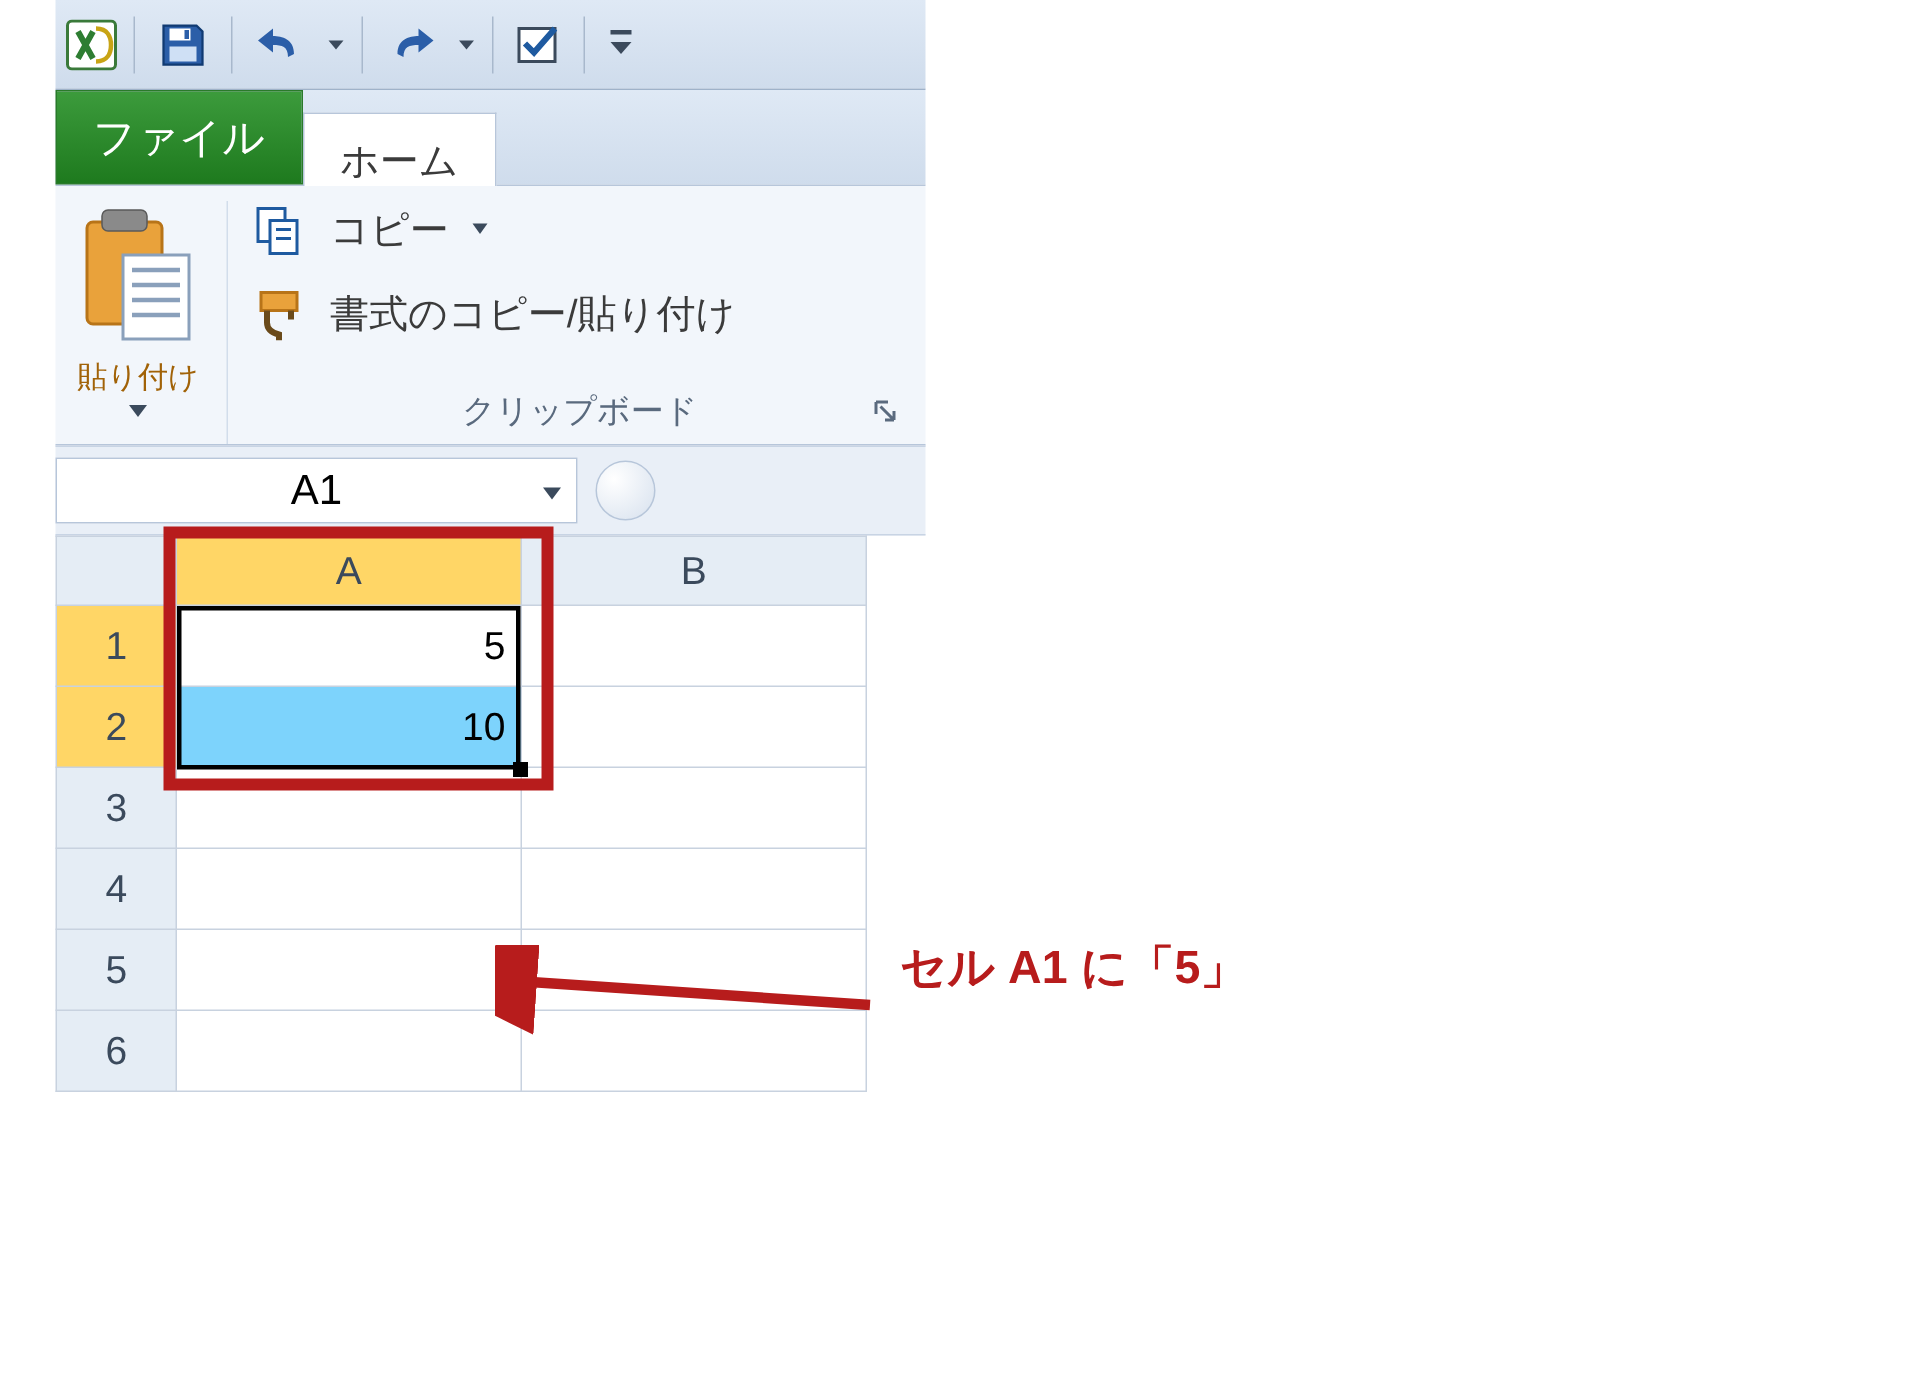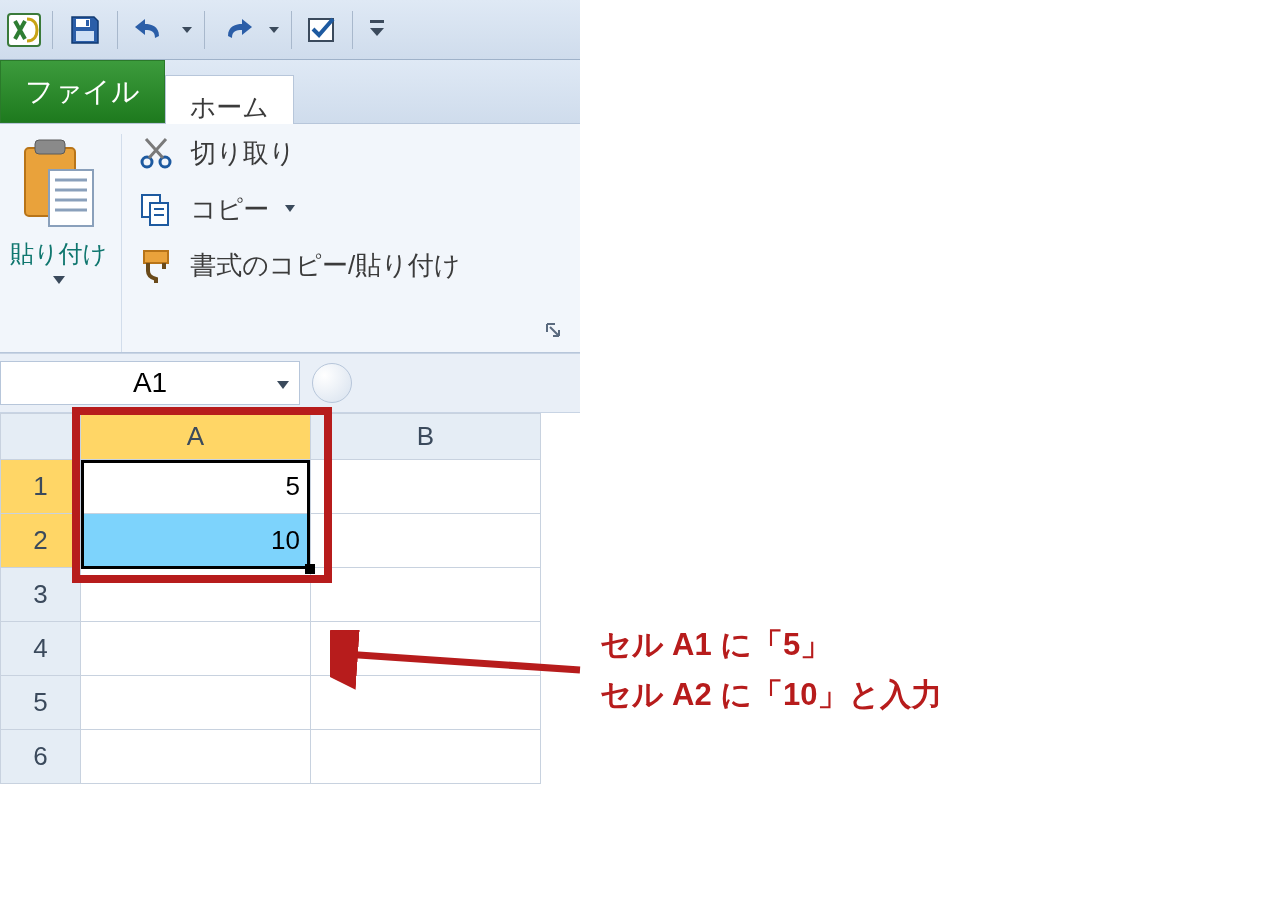--- a/index.html
+++ b/index.html
@@ -7,20 +7,21 @@
     margin: 0;
     font-family: "Meiryo", "MS PGothic", sans-serif;
     background: #fff;
     width: 1282px;
     height: 915px;
     position: relative;
   }
   .app-area {
     width: 580px;
     position: relative;
+    margin-left: 37px;
   }
   
   .qat {
     height: 60px;
     background: linear-gradient(#dfe9f5, #cfdcec);
     display: flex;
     align-items: center;
     padding: 0 6px;
     gap: 6px;
     border-bottom: 1px solid #9fb2c9;
@@ -94,22 +95,22 @@
     flex-direction: column;
     align-items: center;
     padding-right: 14px;
     border-right: 1px solid #d2ddeb;
   }
   .paste-icon {
     width: 90px; height: 100px;
     display:flex; align-items:center; justify-content:center;
   }
   .paste-label {
-    font-size: 24px;
-    color: #0f766e;
+    font-size: 20px;
+    color: #a16207;
     margin-top: 4px;
   }
   .clip-group {
     display: flex;
     flex-direction: column;
     padding-left: 14px;
     gap: 18px;
     flex: 1;
   }
   .clip-row {
@@ -144,21 +145,21 @@
   .namebox-row {
     height: 60px;
     background: #e9eff7;
     border-top: 1px solid #c8d4e4;
     border-bottom: 1px solid #c8d4e4;
     display: flex;
     align-items: center;
     padding: 0 8px 0 0;
   }
   .name-box {
-    width: 300px;
+    width: 348px;
     height: 44px;
     background: #fff;
     border: 1px solid #b7c6da;
     display: flex;
     align-items: center;
     justify-content: center;
     font-size: 28px;
     position: relative;
   }
   .name-box .dd {
@@ -330,30 +331,20 @@
         <svg width="16" height="12" viewBox="0 0 16 12">
             <path d="M2 2 L8 10 L14 2 Z" fill="#3b4a5c"></path>
           </svg>
       </div>
     </div>
 
     <div class="clip-group">
       <div class="clip-row">
         <span class="ic">
           <svg width="36" height="36" viewBox="0 0 36 36">
-            <circle cx="9" cy="27" r="5" fill="none" stroke="#1e5aa0" stroke-width="3"></circle>
-            <circle cx="27" cy="27" r="5" fill="none" stroke="#1e5aa0" stroke-width="3"></circle>
-            <path d="M11 23 L28 4 M25 23 L8 4" stroke="#7a7a7a" stroke-width="3"></path>
-          </svg>
-        </span>
-        <span>切り取り</span>
-      </div>
-      <div class="clip-row">
-        <span class="ic">
-          <svg width="36" height="36" viewBox="0 0 36 36">
             <rect x="4" y="4" width="18" height="22" fill="#fff" stroke="#1e5aa0" stroke-width="2"></rect>
             <rect x="12" y="12" width="18" height="22" fill="#fff" stroke="#1e5aa0" stroke-width="2"></rect>
             <line x1="16" y1="18" x2="26" y2="18" stroke="#1e5aa0" stroke-width="2"></line>
             <line x1="16" y1="24" x2="26" y2="24" stroke="#1e5aa0" stroke-width="2"></line>
           </svg>
         </span>
         <span>コピー</span>
         <svg width="14" height="12" viewBox="0 0 14 12">
             <path d="M2 2 L7 9 L12 2 Z" fill="#3b4a5c"></path>
           </svg>
@@ -362,20 +353,21 @@
         <span class="ic">
           <svg width="36" height="36" viewBox="0 0 36 36">
             <rect x="6" y="4" width="24" height="12" fill="#e9a23b" stroke="#b87418" stroke-width="2"></rect>
             <path d="M10 16 L10 24 Q10 30 18 32 L18 36" fill="none" stroke="#6a4a1a" stroke-width="4"></path>
             <path d="M26 16 L26 22" stroke="#6a4a1a" stroke-width="4"></path>
           </svg>
         </span>
         <span>書式のコピー/貼り付け</span>
       </div>
       <div class="group-label-row">
+        <span class="group-label">クリップボード</span>
         <span class="dialog-launcher">
           <svg width="18" height="18" viewBox="0 0 18 18">
             <path d="M3 3 H11 M3 3 V11" stroke="#5a6a7e" stroke-width="2" fill="none"></path>
             <path d="M6 6 L15 15 M15 15 L15 9 M15 15 L9 15" stroke="#5a6a7e" stroke-width="2" fill="none"></path>
           </svg>
         </span>
       </div>
     </div>
   </div>
 
@@ -443,14 +435,13 @@
   <defs>
     <marker id="ah" markerWidth="14" markerHeight="14" refX="2" refY="5" orient="auto">
       <path d="M0 0 L12 5 L0 10 Z" fill="#b71c1c"></path>
     </marker>
   </defs>
   <line x1="250" y1="40" x2="14" y2="24" stroke="#b71c1c" stroke-width="7" marker-end="url(#ah)"></line>
 </svg>
 
 <div class="annotation" style="left:600px; top:620px;">
   <div>セル A1 に「5」</div>
-  <div>セル A2 に「10」と入力</div>
 </div>
 
 </body></html>

